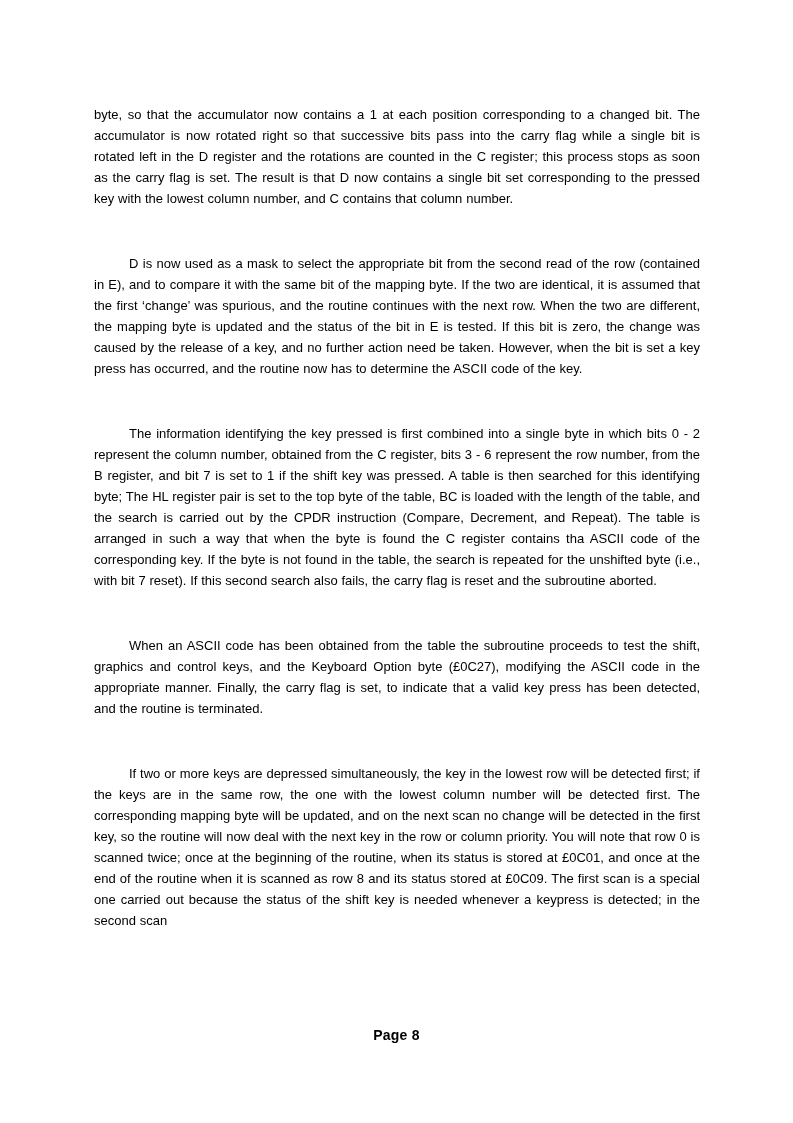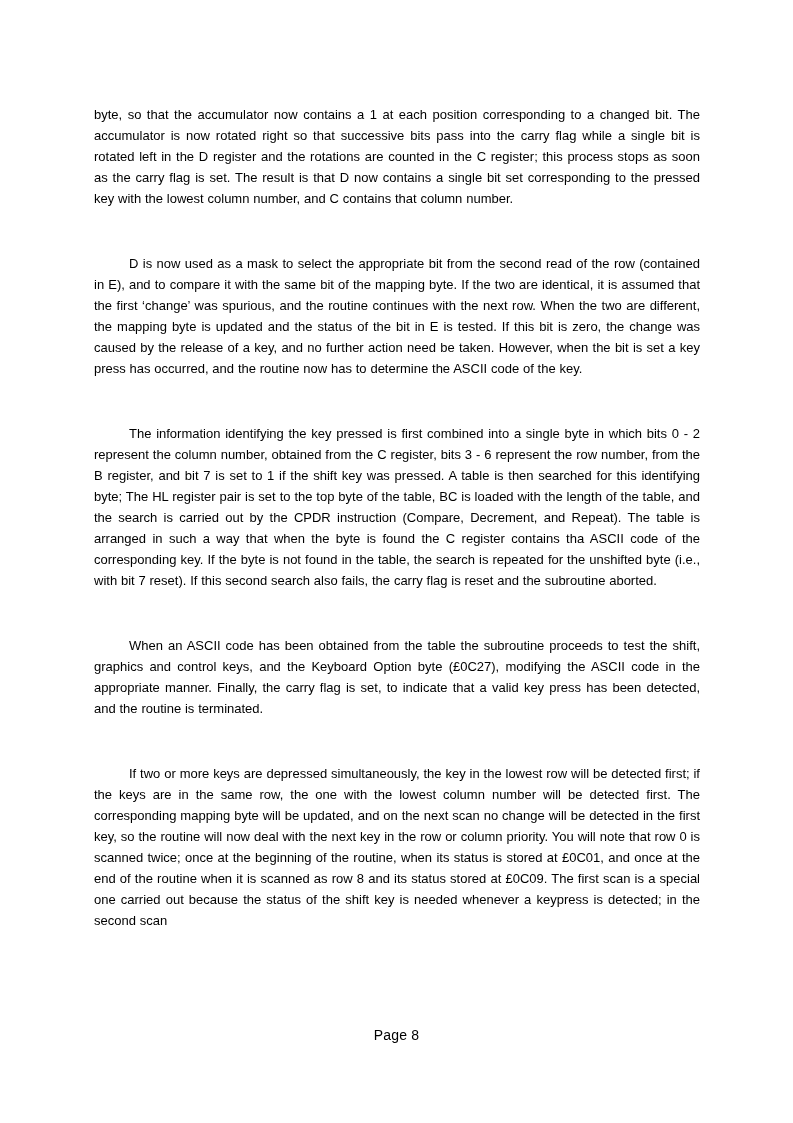--- a/index.html
+++ b/index.html
@@ -47,21 +47,21 @@
   .para:last-of-type {
     margin-bottom: 4px;
   }
   .footer {
     position: absolute;
     left: 0;
     top: 1026px;
     width: 793px;
     text-align: center;
     font-size: 14px;
-    font-weight: normal;
+    font-weight: bold;
     line-height: 18px;
     letter-spacing: 0.2px;
   }
 </style>
 </head>
 <body>
 
 <div class="page">
 
   <div class="content">

